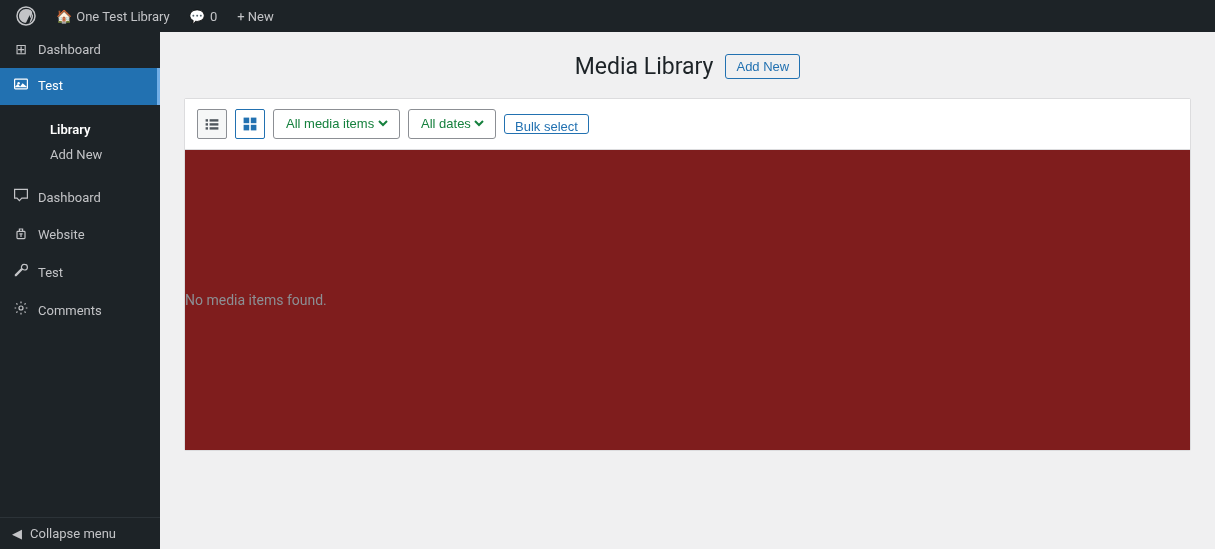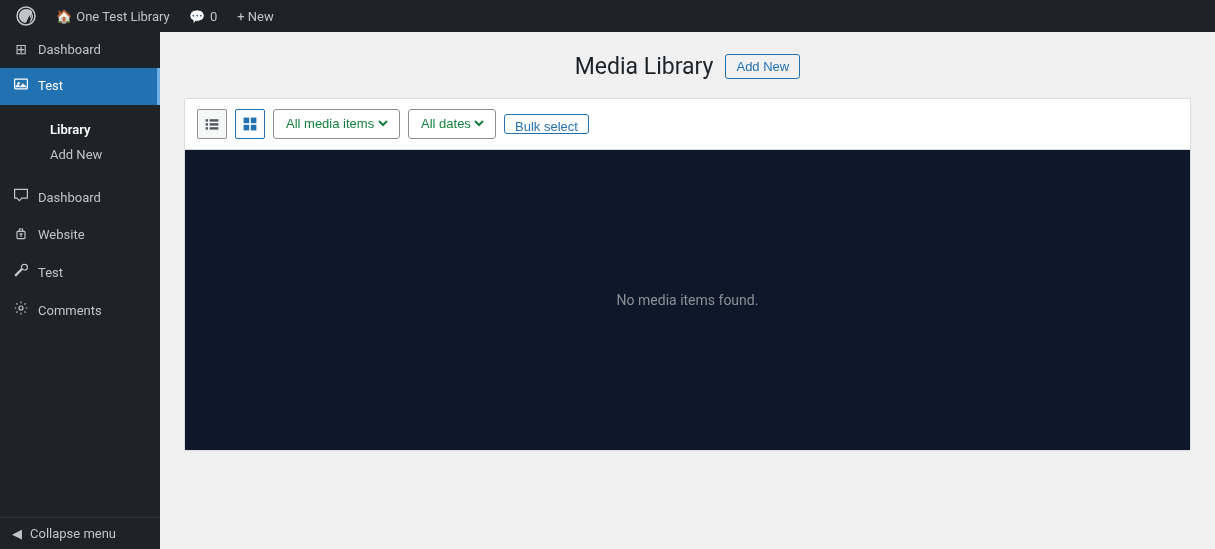--- a/index.html
+++ b/index.html
@@ -144,25 +144,24 @@
       background: transparent;
       padding: 4px 10px;
       border-radius: 3px;
       cursor: pointer;
       font-size: 13px;
       height: 20px;
     }
 
     
     .media-content {
-      background: #0f172a;
+      background: #7f1d1d;
       min-height: 300px;
       display: flex;
       align-items: center;
-      justify-content: center;
     }
     .no-items-text {
       color: #8c8f94;
       font-size: 14px;
     }
 
     
     .sidebar-collapse {
       margin-top: auto;
       border-top: 1px solid #2c3338;

